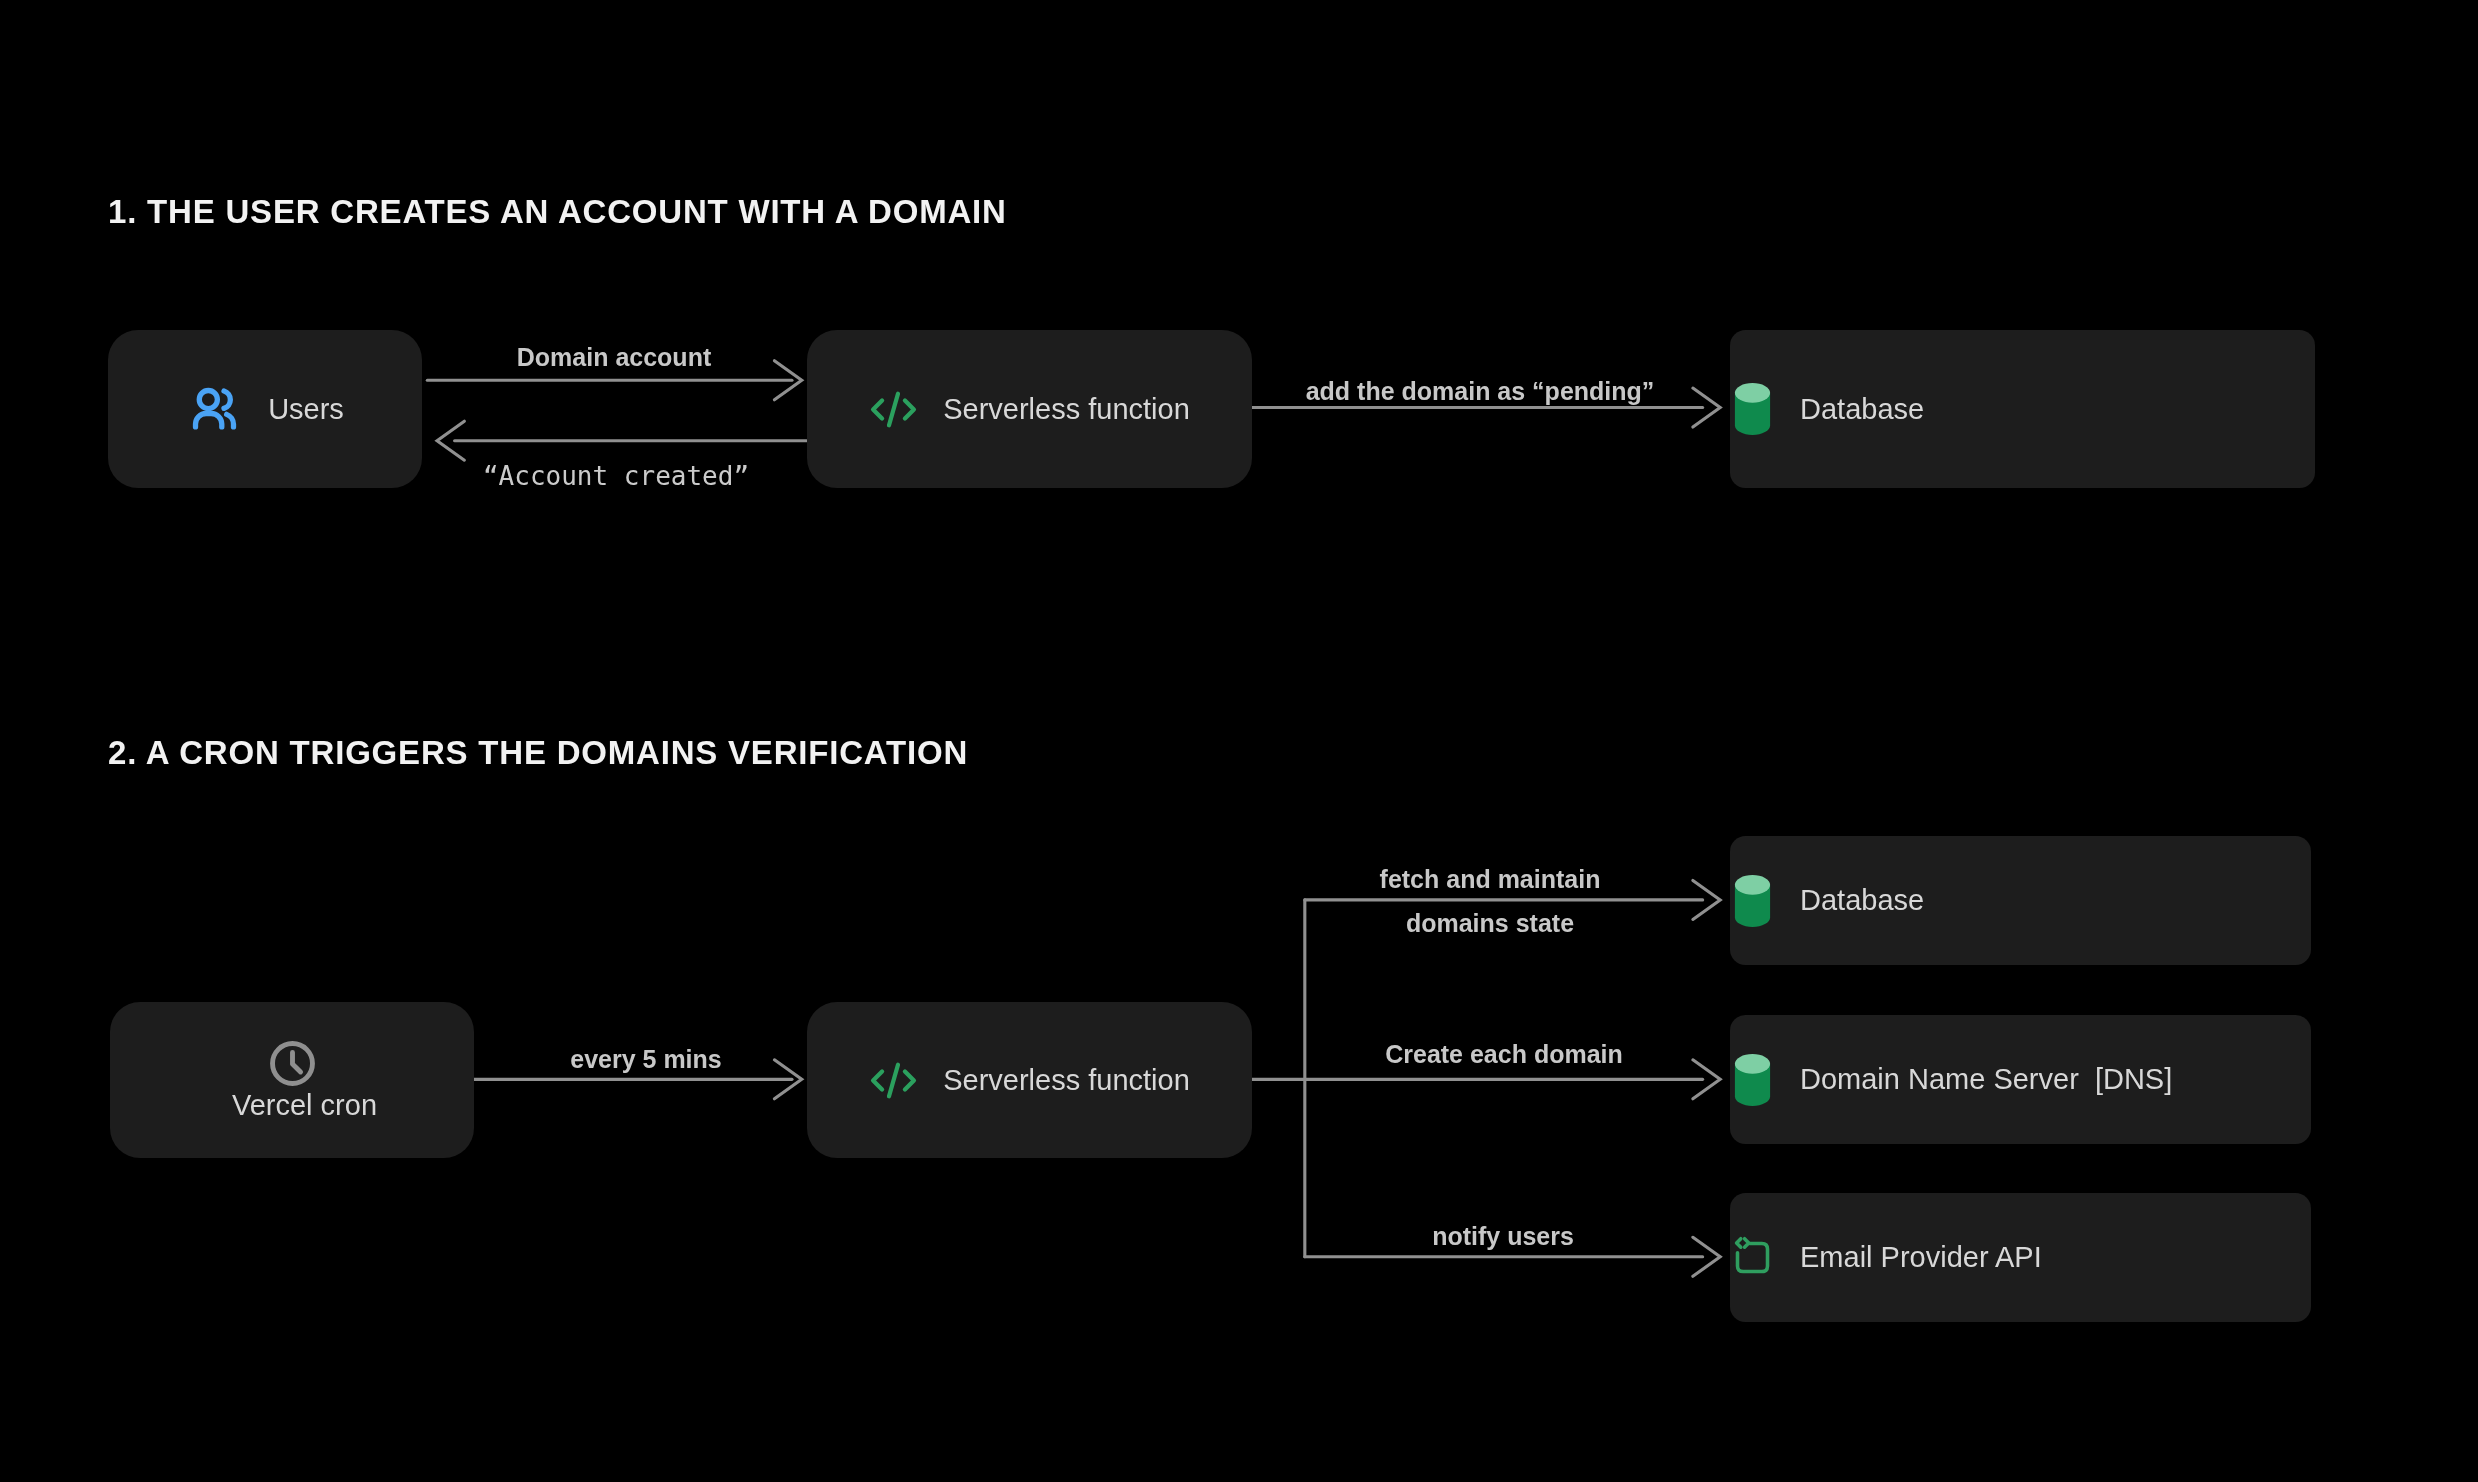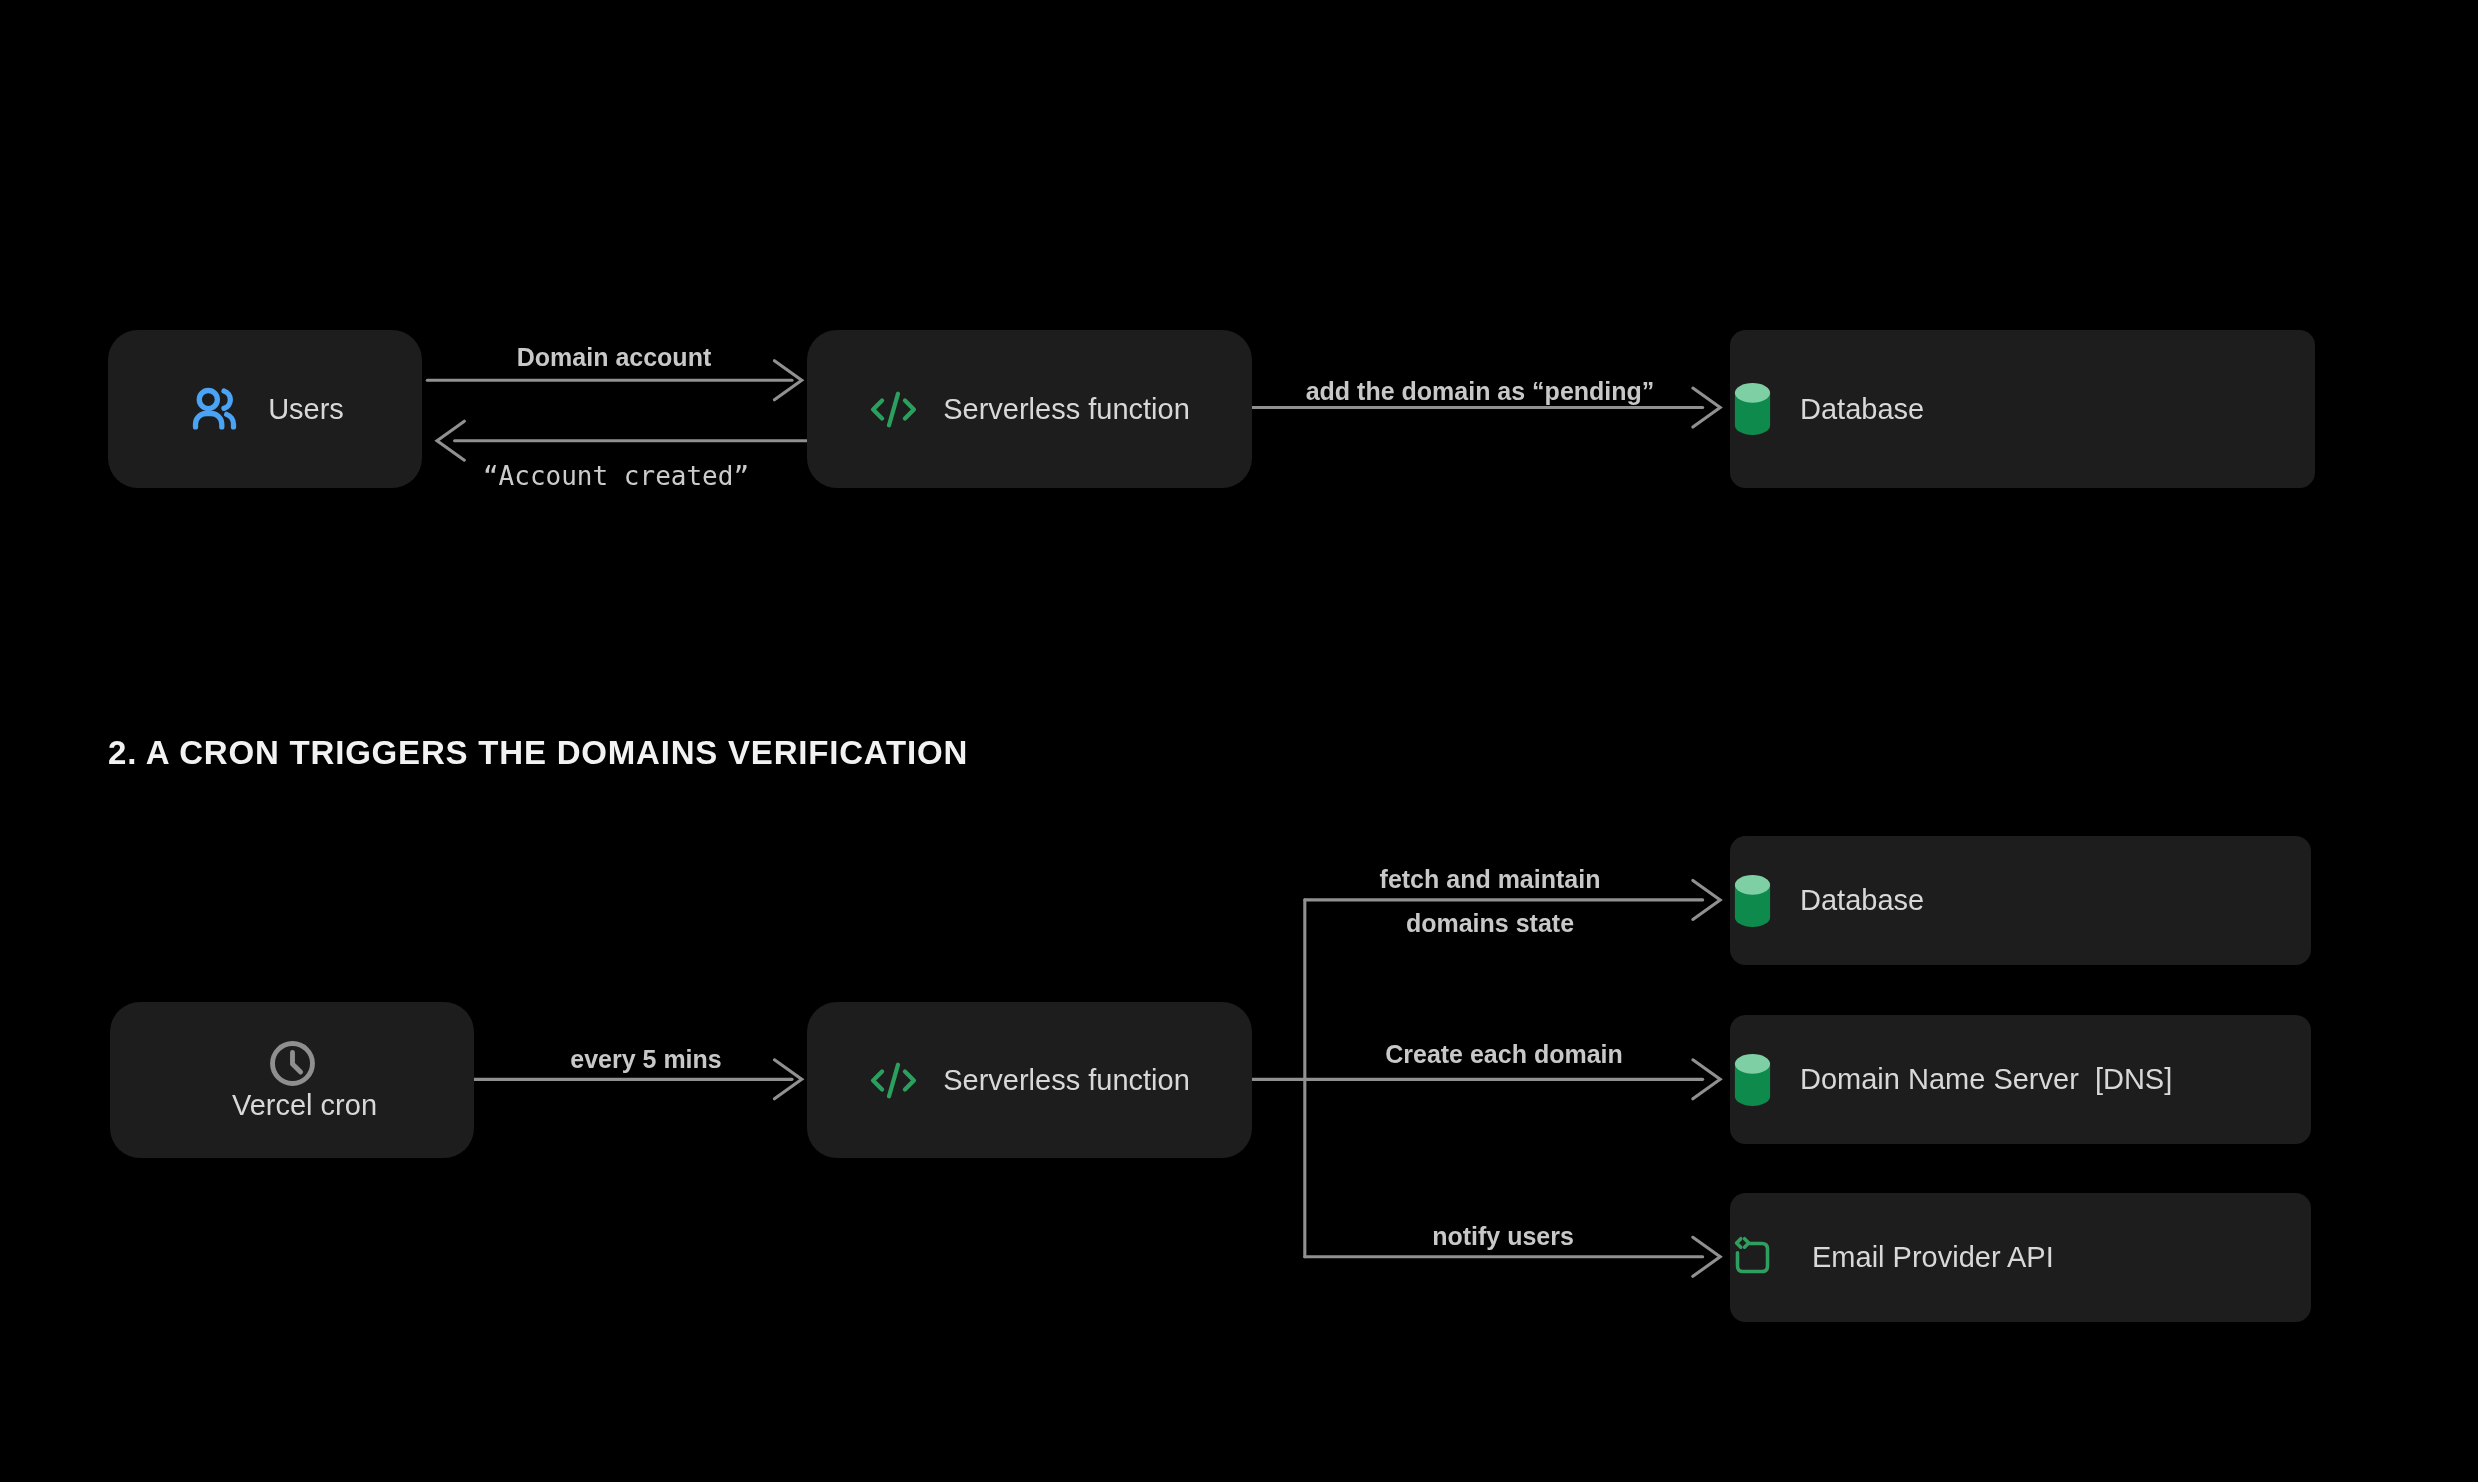--- a/index.html
+++ b/index.html
@@ -50,20 +50,21 @@
     <path class="line" d="M1262 1107 H1746"></path>
     <path class="line" d="M1736 1087 L1764 1107 L1736 1127"></path>
     <path class="line" d="M1338 923 V1289"></path>
     <path class="line" d="M1338 923 H1746"></path>
     <path class="line" d="M1736 903 L1764 923 L1736 943"></path>
     <path class="line" d="M1338 1289 H1746"></path>
     <path class="line" d="M1736 1269 L1764 1289 L1736 1309"></path>
     <circle cx="1262" cy="1107" r="8.5" fill="#909090"></circle>
   </svg>
 
+  <div class="heading" style="left:108px;top:191px;">1. THE USER CREATES AN ACCOUNT WITH A DOMAIN</div>
   <div class="heading" style="left:108px;top:732px;">2. A CRON TRIGGERS THE DOMAINS VERIFICATION</div>
 
   <div class="node centered" style="left:108px;top:330px;width:314px;height:158px;">
     <svg class="icon" width="57" height="53" viewBox="0 0 24 24">
       <g fill="none" stroke="#4aa3f5" stroke-width="2.4" stroke-linecap="round" stroke-linejoin="round">
         <circle cx="9.2" cy="7.5" r="4.1"></circle>
         <path d="M16.3 3.6a4.15 4.15 0 0 1 0 7.9"></path>
         <path d="M3.4 19.9v-1.3a4.8 4.8 0 0 1 4.8-4.8h2.3a4.8 4.8 0 0 1 4.8 4.8v1.3"></path>
         <path d="M20.6 19.9v-1.2a4.8 4.8 0 0 0-3.1-4.5"></path>
       </g>
@@ -124,21 +125,21 @@
   </div>
 
   <div class="node leftpad" style="left:1730px;top:1015px;width:581px;height:129px;">
     <svg class="icon" width="45" height="56" viewBox="0 0 46 57">
       <path d="M5 12 V45 A18 10 0 0 0 41 45 V12 Z" fill="#0f8a4d"></path>
       <ellipse cx="23" cy="12" rx="18" ry="10" fill="#7ecfa4"></ellipse>
     </svg>
     <span class="node-label">Domain Name Server  [DNS]</span>
   </div>
 
-  <div class="node leftpad" style="left:1730px;top:1193px;width:581px;height:129px;gap:12px;">
+  <div class="node leftpad" style="left:1730px;top:1193px;width:581px;height:129px;">
     <svg class="icon" width="45" height="49" viewBox="0 0 48 48">
       <g fill="none" stroke="#2f9e5f" stroke-width="3.8" stroke-linecap="round" stroke-linejoin="round">
         <path d="M21 9 H34 Q40 9 40 15 V33 Q40 39 34 39 H14 Q8 39 8 33 V19"></path>
         <path d="M11.5 4 7 8.5 l4.5 4.5"></path>
         <path d="M15.5 4 20 8.5 l-4.5 4.5"></path>
       </g>
     </svg>
     <span class="node-label">Email Provider API</span>
   </div>
 

